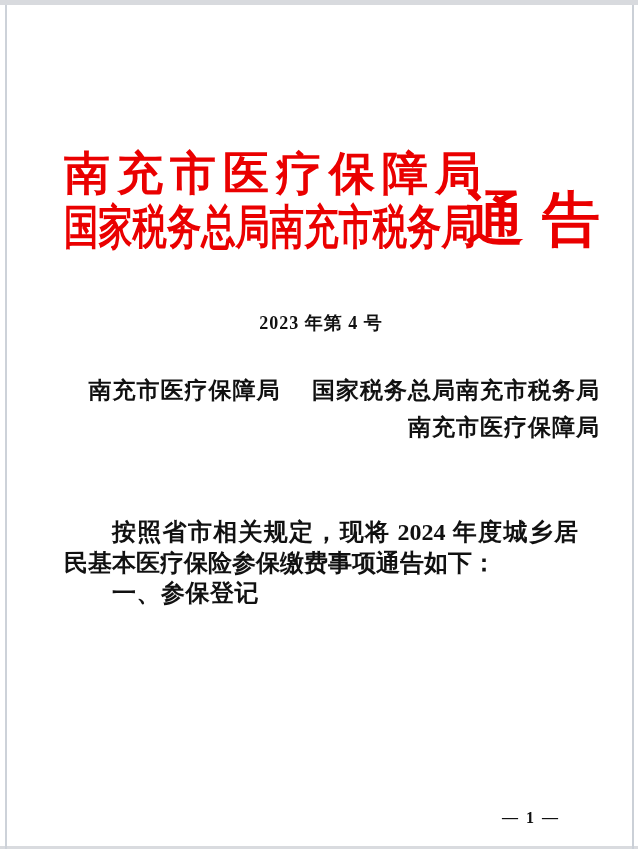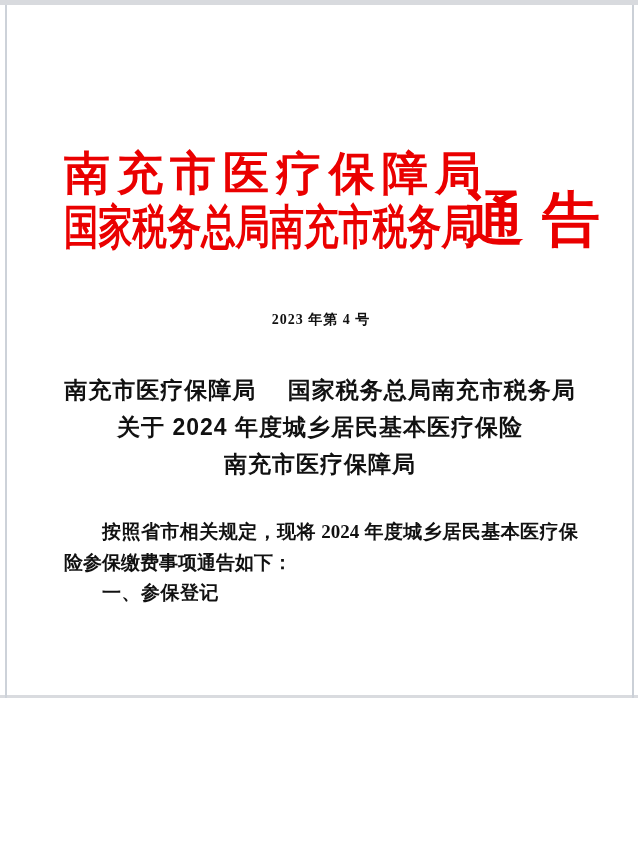--- a/index.html
+++ b/index.html
@@ -3,21 +3,21 @@
 <meta charset="utf-8">
 <style>
   html, body {
     margin: 0;
     padding: 0;
     background: #ffffff;
   }
   .page {
     position: relative;
     width: 638px;
-    height: 698px;
+    height: 849px;
     background: #ffffff;
     overflow: hidden;
     font-family: "Liberation Serif", "DejaVu Serif", serif;
     color: #111111;
   }
   
   .edge-top {
     position: absolute; top: 0; left: 0; right: 0; height: 5px;
     background: #d8dade;
   }
@@ -64,44 +64,44 @@
     white-space: nowrap;
     font-weight: bold;
   }
   
   .issue-no {
     position: absolute;
     top: 311px;
     left: 64px;
     width: 514px;
     text-align: center;
-    font-size: 14px;
+    font-size: 18px;
     font-weight: bold;
     letter-spacing: 1px;
   }
   
   .doc-title {
     position: absolute;
     top: 372px;
     left: 40px;
     width: 560px;
-    text-align: center;
+    text-align: right;
     font-family: "Liberation Sans", "DejaVu Sans", sans-serif;
     font-weight: bold;
     font-size: 23px;
     line-height: 37px;
     letter-spacing: 1px;
   }
   
   .doc-body {
     position: absolute;
     top: 517px;
     left: 64px;
     width: 514px;
-    font-size: 19px;
+    font-size: 24px;
     line-height: 30.7px;
     font-weight: bold;
     text-align: justify;
     text-align-last: left;
   }
   .doc-body p {
     margin: 0;
     text-indent: 2em;
   }
   .section-heading {
@@ -131,21 +131,20 @@
   <header class="red-header">
     <div class="agency-line1">南充市医疗保障局</div>
     <div class="agency-line2">国家税务总局南充市税务局</div>
     <div class="notice-type">通告</div>
   </header>
 
   <div class="issue-no">2023 年第 4 号</div>
 
   <div class="doc-title">
     <div>南充市医疗保障局　 国家税务总局南充市税务局</div>
-    <div>关于 2024 年度城乡居民基本医疗保险</div>
     <div>南充市医疗保障局</div>
   </div>
 
   <div class="doc-body">
     <p>按照省市相关规定，现将 2024 年度城乡居民基本医疗保险参保缴费事项通告如下：</p>
     <p class="section-heading">一、参保登记</p>
   </div>
 
   <div class="page-number">— 1 —</div>
 

